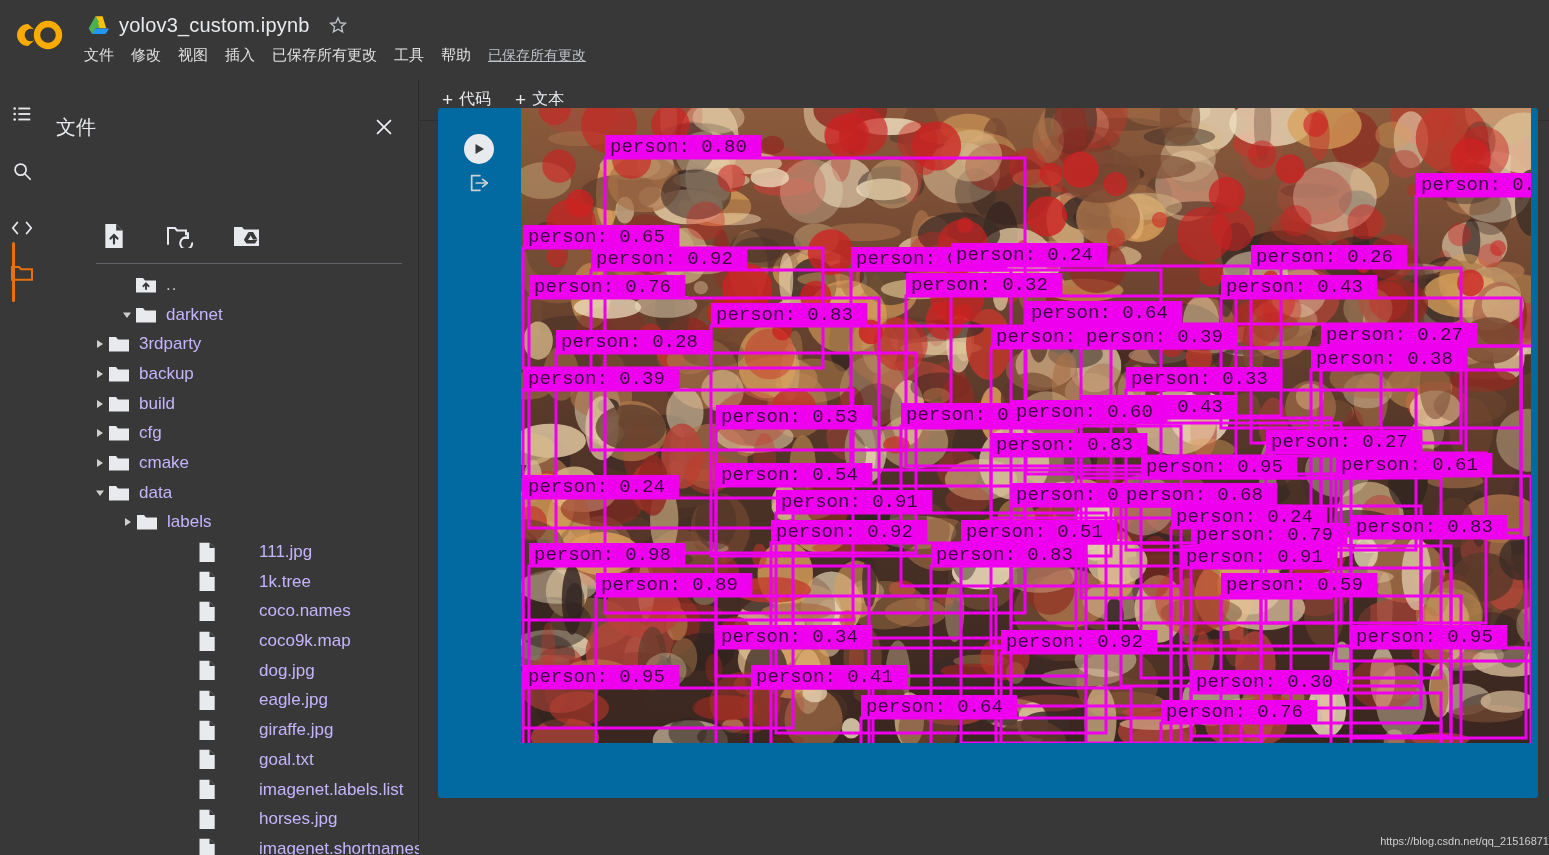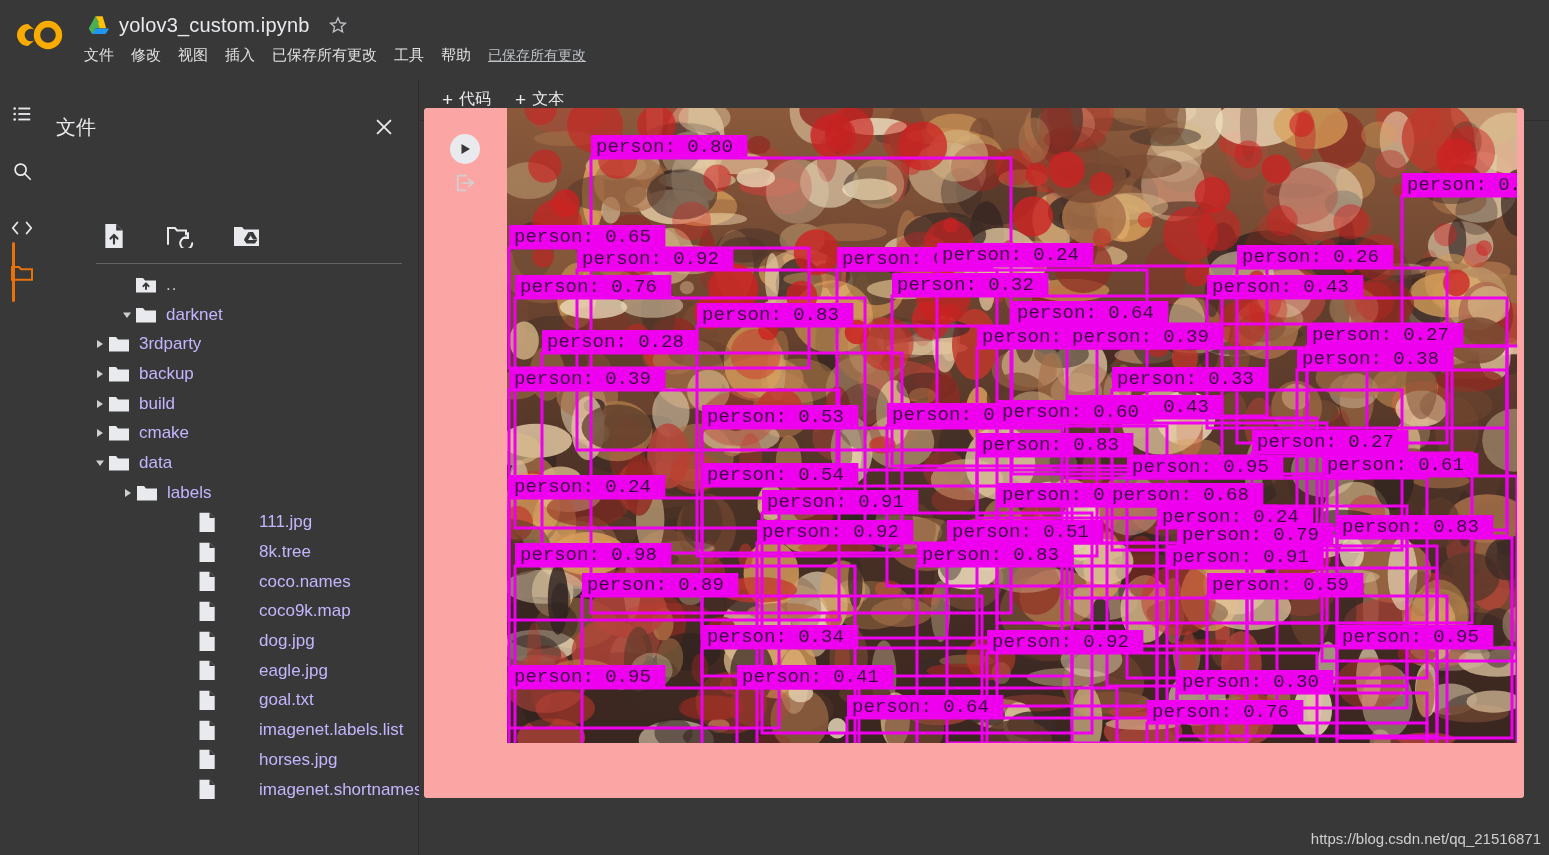--- a/index.html
+++ b/index.html
@@ -61,33 +61,33 @@
   .vsb-up { top:0; }
   .vsb-thumb { position:absolute; left:3px; top:18px; width:14px; height:265px; background:#c1c1c1; border-radius:1px; }
 
   
   .nb { position:absolute; left:420px; top:78px; width:1129px; height:777px; background:#383838; }
   .nb-toolbar { position:absolute; left:0; top:0; width:1129px; height:43px;
                 background:#383838; border-bottom:1px solid #2f2f2f; display:flex; align-items:center; gap:12px; padding-left:16px; }
   .nb-btn { display:flex; align-items:center; gap:6px; font-size:16px; color:#e8eaed; padding:3px 6px; border-radius:3px; }
   .nb-btn .plus { font-size:19px; line-height:1; color:#e8eaed; }
 
-  .cell { position:absolute; left:4px; top:30px; width:1100px; height:690px;
-          background:#fca5a5; border-radius:3px; }
+  .cell { position:absolute; left:18px; top:30px; width:1100px; height:690px;
+          background:#0369a1; border-radius:3px; }
   .cell-gutter { position:absolute; left:0; top:0; width:62px; height:690px; }
   .run-btn { position:absolute; left:26px; top:26px; width:30px; height:30px; border-radius:50%;
              background:#e8eaed; display:flex; align-items:center; justify-content:center; }
   .out-ico { position:absolute; left:28px; top:62px; width:26px; height:26px;
              display:flex; align-items:center; justify-content:center; }
 
   
   .det { position:absolute; left:83px; top:0px; width:1010px; height:635px; overflow:hidden; }
   .det svg { display:block; width:1010px; height:635px; }
 
-  .watermark { position:absolute; right:8px; bottom:8px; font-size:15px; color:#cfcfcf;margin-left:32px; }
+  .watermark { position:absolute; right:0; bottom:8px; font-size:11px; color:#cfcfcf;margin-left:32px; }
 </style>
 </head>
 <body>
 
 <div id="app">
 
   <div class="topbar">
 
     <div class="logo">
       <svg width="52" height="30" viewBox="0 0 52 30">
@@ -262,20 +262,33 @@
           <span class="caret">
             <svg width="10" height="10" viewBox="0 0 10 10">
               <polygon points="2,1 8,5 2,9" fill="#cfcfcf"></polygon>
             </svg>
           </span>
           <span class="fico">
             <svg width="22" height="18" viewBox="0 0 22 18">
               <path d="M1 16.5 V2 h7 l2 2.4 h11 v12.1 Z" fill="#e8eaed"></path>
             </svg>
           </span>
+          <span class="lbl">cfg</span>
+        </div>
+        <div class="row ind1">
+          <span class="caret">
+            <svg width="10" height="10" viewBox="0 0 10 10">
+              <polygon points="2,1 8,5 2,9" fill="#cfcfcf"></polygon>
+            </svg>
+          </span>
+          <span class="fico">
+            <svg width="22" height="18" viewBox="0 0 22 18">
+              <path d="M1 16.5 V2 h7 l2 2.4 h11 v12.1 Z" fill="#e8eaed"></path>
+            </svg>
+          </span>
           <span class="lbl">cmake</span>
         </div>
         <div class="row ind1">
           <span class="caret">
             <svg width="10" height="10" viewBox="0 0 10 10">
               <polygon points="1,2.5 9,2.5 5,8" fill="#cfcfcf"></polygon>
             </svg>
           </span>
           <span class="fico">
             <svg width="22" height="18" viewBox="0 0 22 18">
@@ -308,21 +321,21 @@
           <span class="lbl">111.jpg</span>
         </div>
         <div class="row ind3">
           <span class="caret"></span>
           <span class="fico">
             <svg width="18" height="21" viewBox="0 0 18 21">
               <path d="M1.5 .8 h10 l5.2 5.2 v14 h-15.2 Z" fill="#e8eaed"></path>
               <path d="M11.5 .8 v5.2 h5.2 Z" fill="#383838"></path>
             </svg>
           </span>
-          <span class="lbl">8k.tree</span>
+          <span class="lbl">1k.tree</span>
         </div>
         <div class="row ind3">
           <span class="caret"></span>
           <span class="fico">
             <svg width="18" height="21" viewBox="0 0 18 21">
               <path d="M1.5 .8 h10 l5.2 5.2 v14 h-15.2 Z" fill="#e8eaed"></path>
               <path d="M11.5 .8 v5.2 h5.2 Z" fill="#383838"></path>
             </svg>
           </span>
           <span class="lbl">coco.names</span>
@@ -349,20 +362,30 @@
         </div>
         <div class="row ind3">
           <span class="caret"></span>
           <span class="fico">
             <svg width="18" height="21" viewBox="0 0 18 21">
               <path d="M1.5 .8 h10 l5.2 5.2 v14 h-15.2 Z" fill="#e8eaed"></path>
               <path d="M11.5 .8 v5.2 h5.2 Z" fill="#383838"></path>
             </svg>
           </span>
           <span class="lbl">eagle.jpg</span>
+        </div>
+        <div class="row ind3">
+          <span class="caret"></span>
+          <span class="fico">
+            <svg width="18" height="21" viewBox="0 0 18 21">
+              <path d="M1.5 .8 h10 l5.2 5.2 v14 h-15.2 Z" fill="#e8eaed"></path>
+              <path d="M11.5 .8 v5.2 h5.2 Z" fill="#383838"></path>
+            </svg>
+          </span>
+          <span class="lbl">giraffe.jpg</span>
         </div>
         <div class="row ind3">
           <span class="caret"></span>
           <span class="fico">
             <svg width="18" height="21" viewBox="0 0 18 21">
               <path d="M1.5 .8 h10 l5.2 5.2 v14 h-15.2 Z" fill="#e8eaed"></path>
               <path d="M11.5 .8 v5.2 h5.2 Z" fill="#383838"></path>
             </svg>
           </span>
           <span class="lbl">goal.txt</span>

